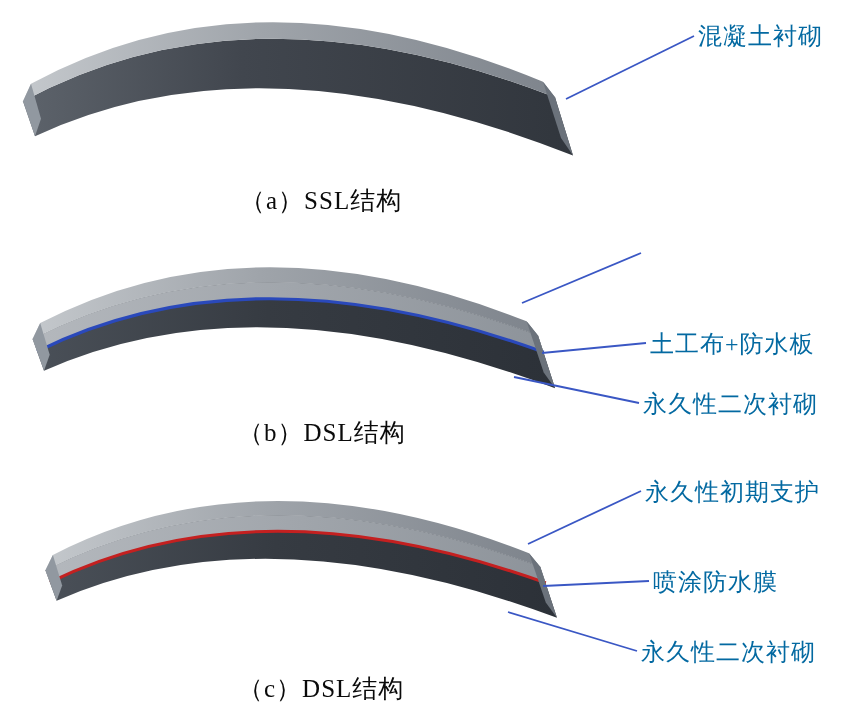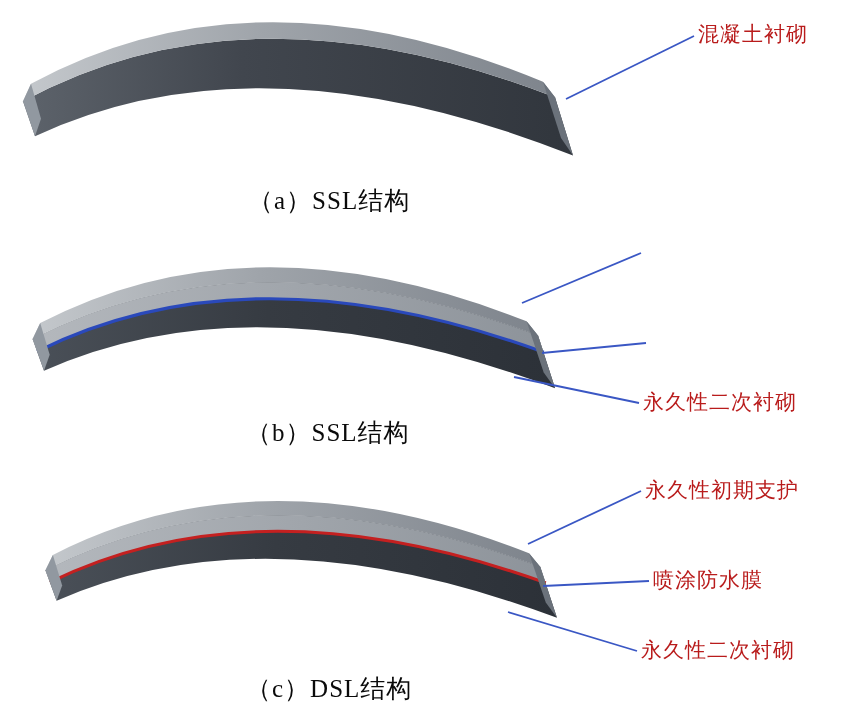--- a/index.html
+++ b/index.html
@@ -6,32 +6,31 @@
   .canvas{
     position:relative;
     width:862px;height:721px;
     background:#ffffff;
     font-family:"Liberation Serif","DejaVu Serif",serif;
     overflow:hidden;
   }
   .canvas svg{position:absolute;left:0;top:0;}
   .lbl{
     position:absolute;
-    font-size:21px;
-    color:#b91c1c;
+    font-size:24px;
+    color:#0369a1;
     white-space:nowrap;
     letter-spacing:1px;
   }
   .cap{
     position:absolute;
     font-size:25px;
     color:#0a0a0a;
     white-space:nowrap;
     letter-spacing:1px;
-    margin-left:8px;
   }
 </style>
 </head>
 <body>
 
 <div class="canvas">
 
   <svg width="862" height="721" viewBox="0 0 862 721">
     <defs>
       <linearGradient id="gTop" x1="0" y1="0" x2="1" y2="0">
@@ -86,23 +85,24 @@
       <line x1="646" y1="343" x2="542" y2="353"></line>
       <line x1="639" y1="403" x2="514" y2="377"></line>
       <line x1="641" y1="491" x2="528" y2="544"></line>
       <line x1="649" y1="581" x2="543" y2="586"></line>
       <line x1="637" y1="651" x2="508" y2="612"></line>
     </g>
   </svg>
 
   <div class="lbl" style="left:698px;top:20px;">混凝土衬砌</div>
 
+  <div class="lbl" style="left:650px;top:328px;">土工布+防水板</div>
   <div class="lbl" style="left:643px;top:388px;">永久性二次衬砌</div>
 
   <div class="lbl" style="left:653px;top:566px;">喷涂防水膜</div>
   <div class="lbl" style="left:645px;top:476px;">永久性初期支护</div>
   <div class="lbl" style="left:641px;top:636px;">永久性二次衬砌</div>
 
   <div class="cap" style="left:240px;top:184px;">（a）SSL结构</div>
-  <div class="cap" style="left:238px;top:416px;">（b）SSL结构</div>
+  <div class="cap" style="left:238px;top:416px;">（b）DSL结构</div>
   <div class="cap" style="left:238px;top:672px;">（c）DSL结构</div>
 
 </div>
 
 </body></html>

